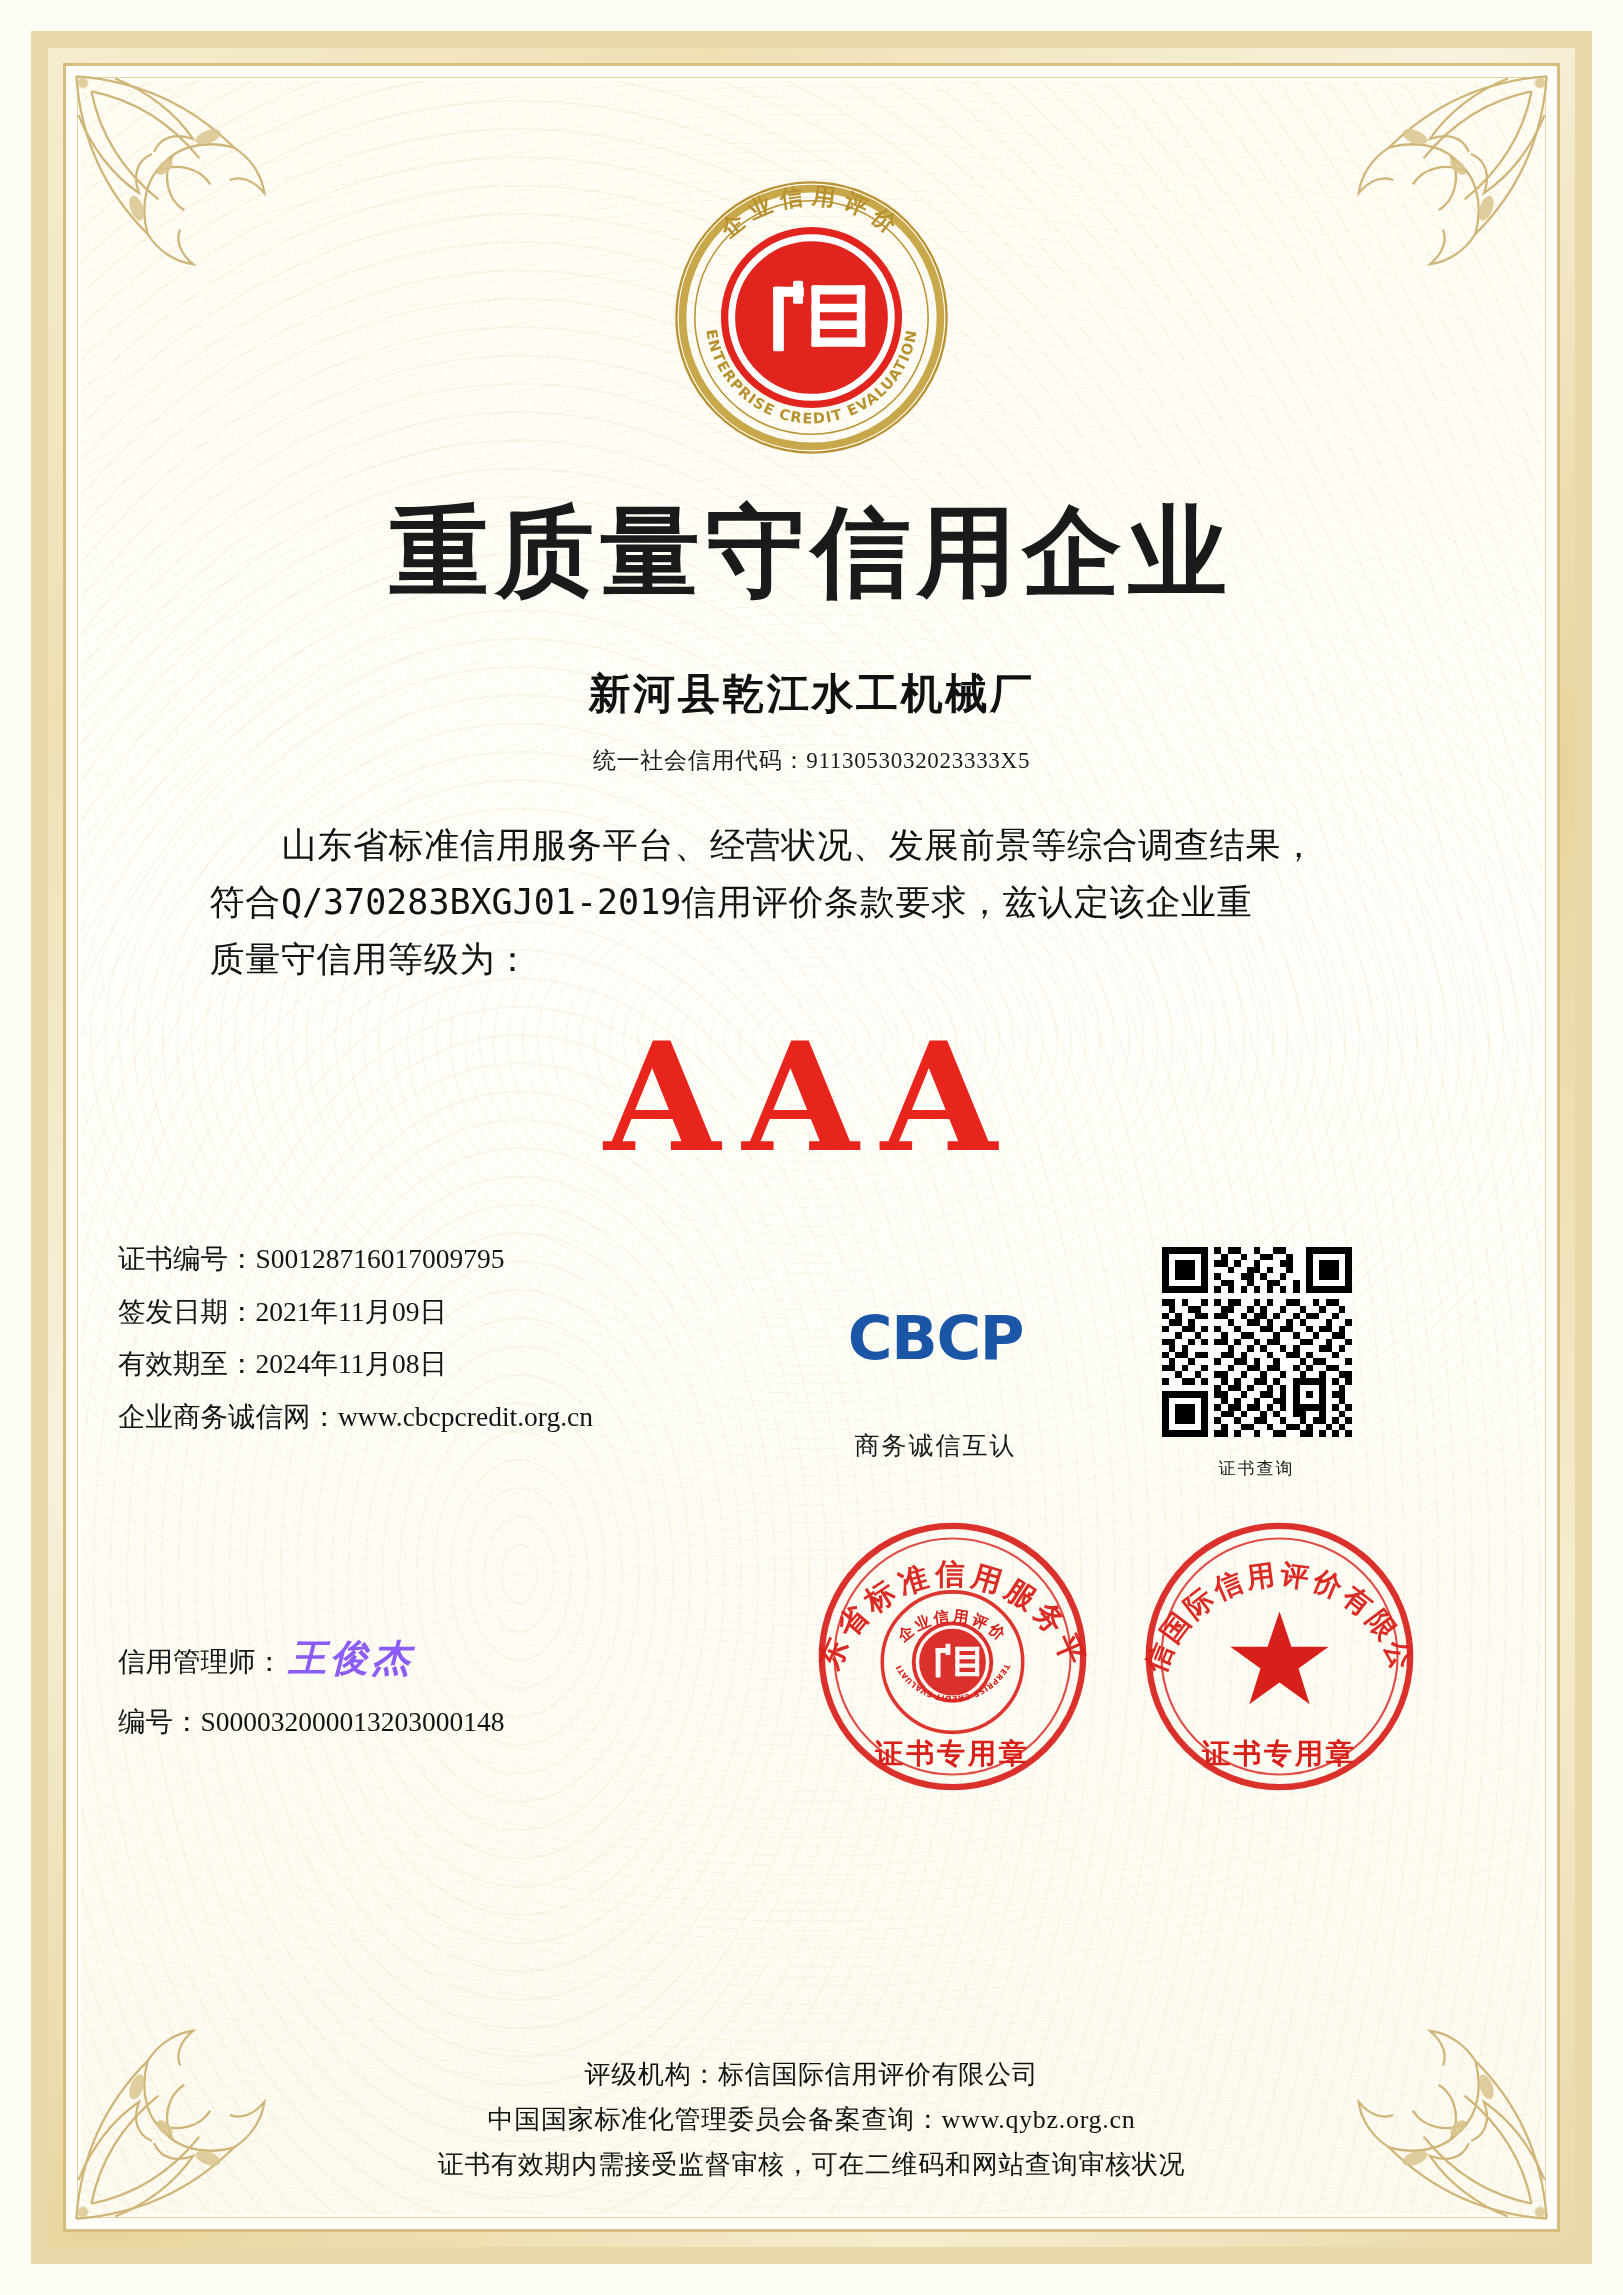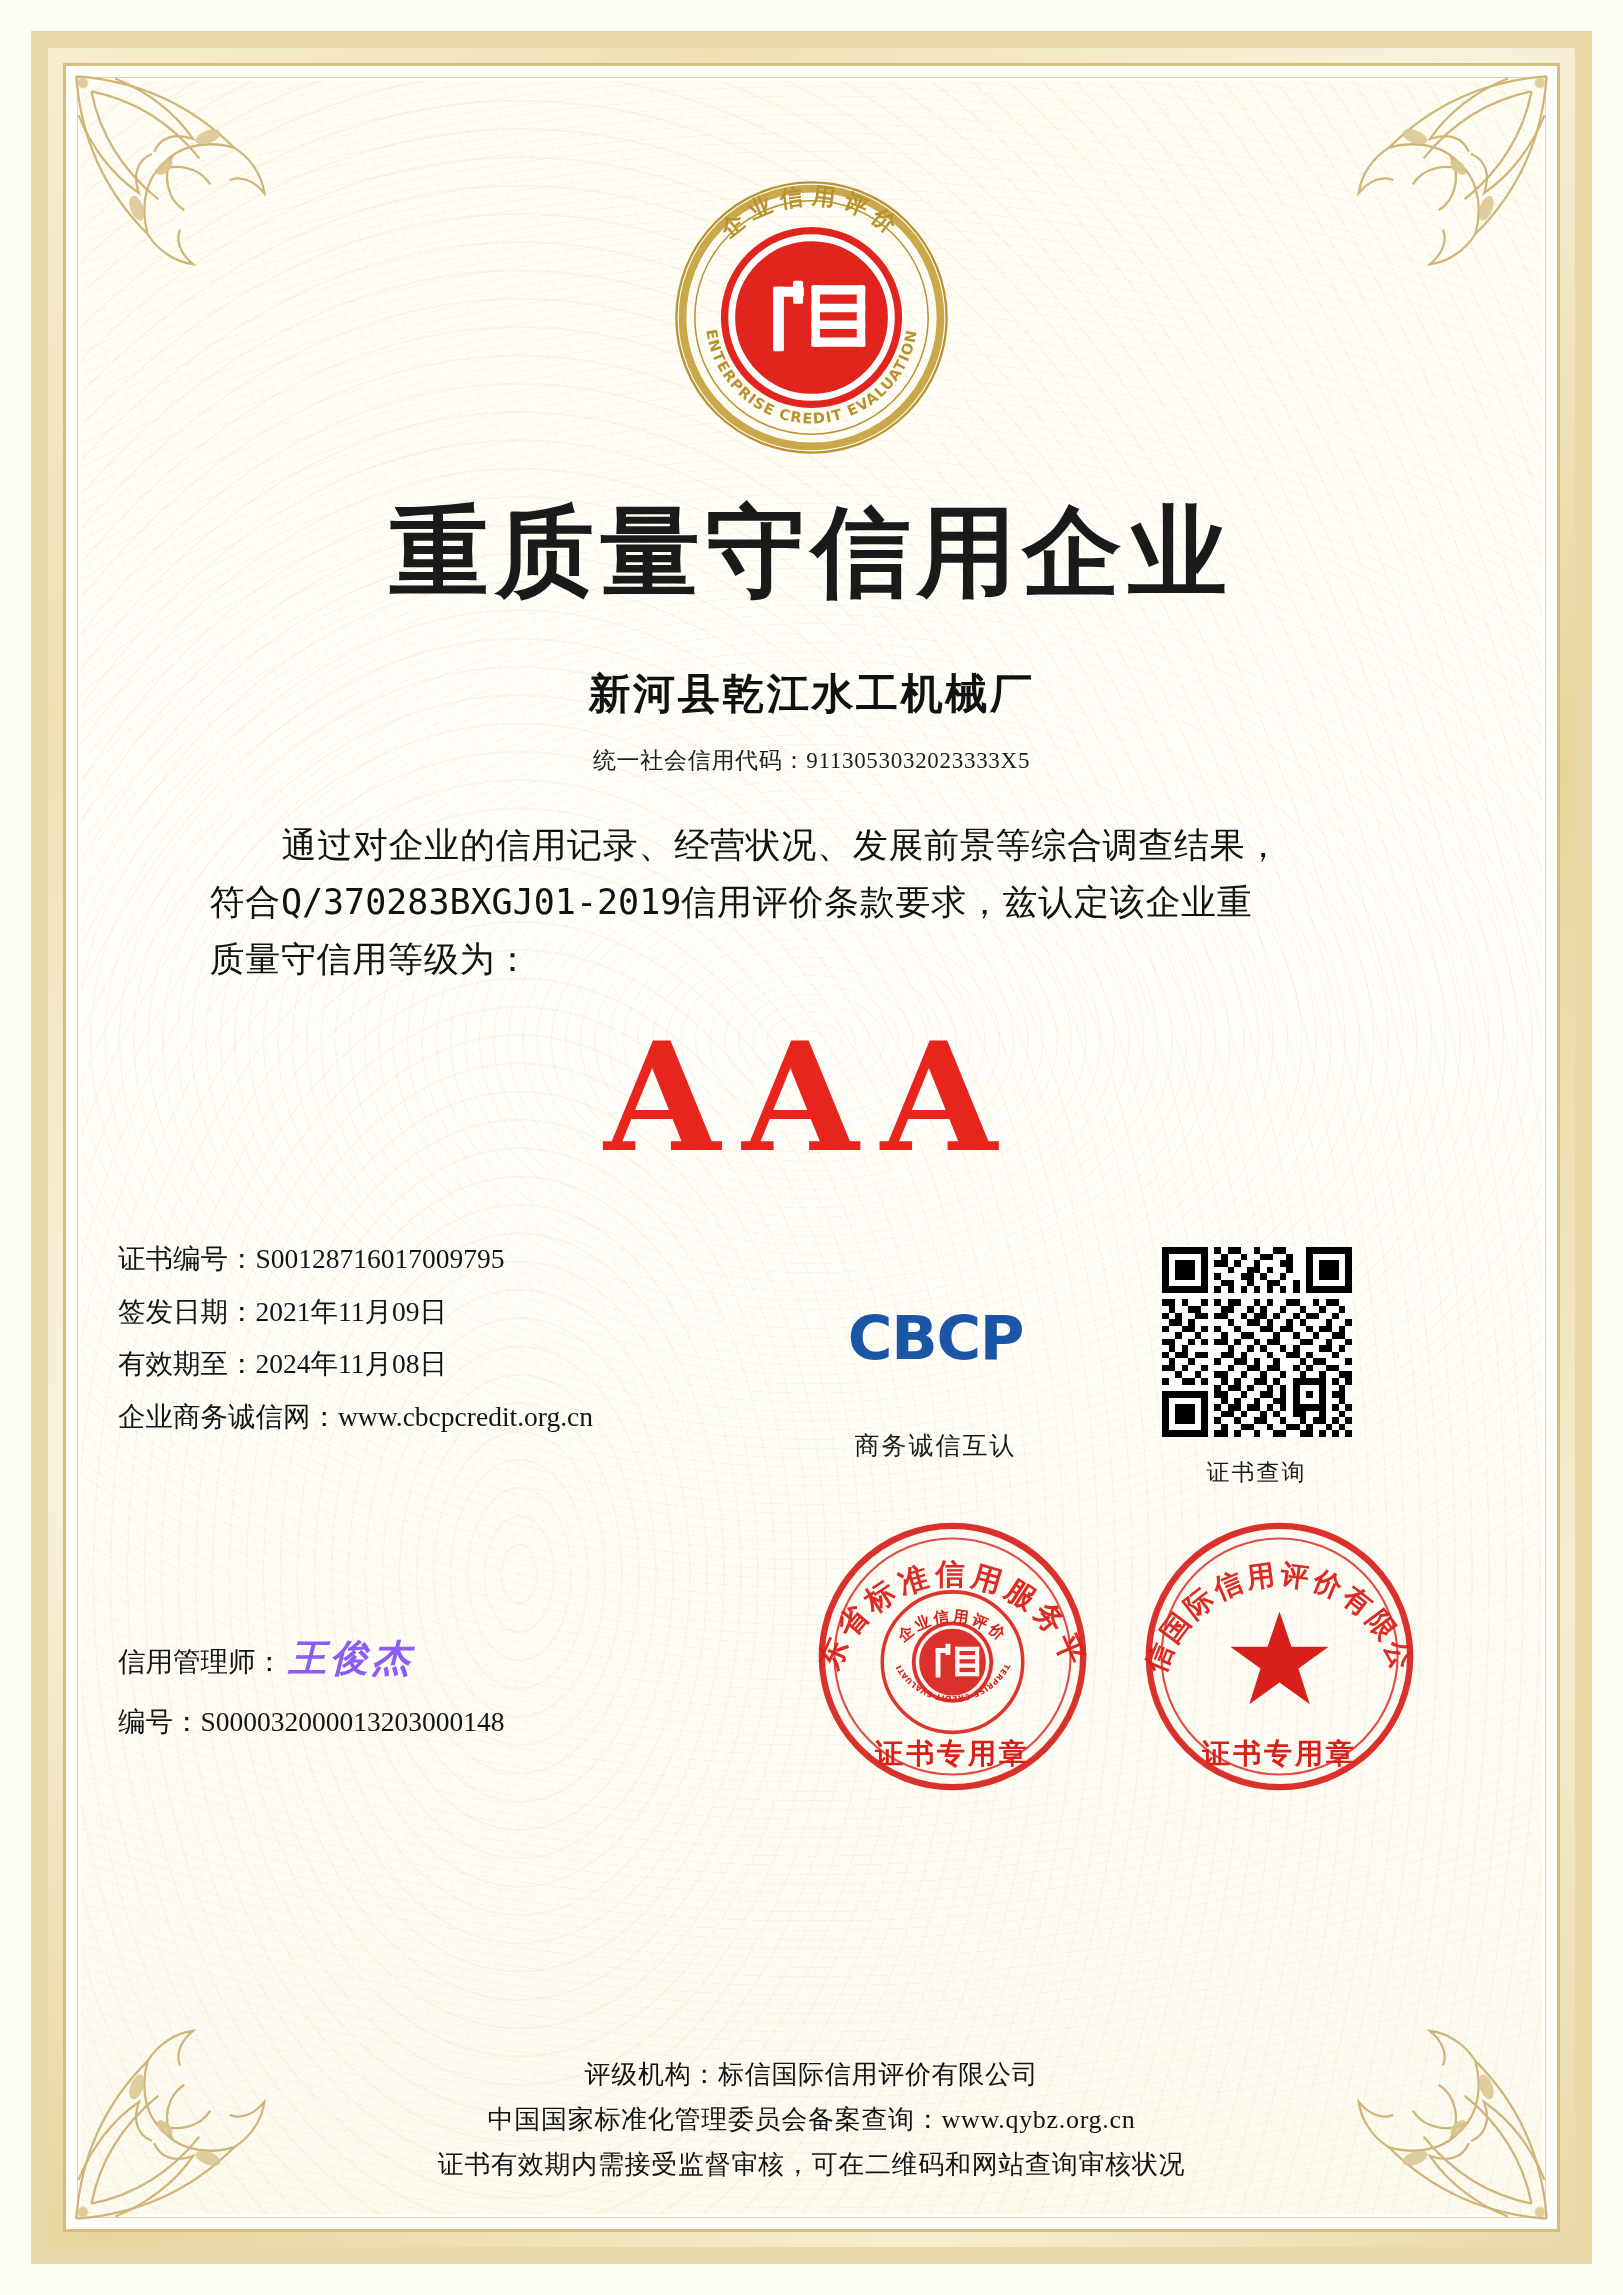--- a/index.html
+++ b/index.html
@@ -198,21 +198,21 @@
   }
   .qr {
     width: 190px;
     height: 190px;
     margin: 0 auto;
     background: #fff;
   }
   .qr svg { display: block; }
   .qr-caption {
     margin-top: 19.6px;
-    font-size: 23px;
+    font-size: 17px;
     color: #1a1a1a;
     letter-spacing: 2px;
   }
 
   
   .seal {
     position: absolute;
     width: 281px;
     height: 281px;
   }
@@ -380,21 +380,21 @@
 
     <div class="main-title">重质量守信用企业</div>
 
     <div class="company-name">新河县乾江水工机械厂</div>
 
     <div class="credit-code">
       <span>统一社会信用代码：</span><span>9113053032023333X5</span>
     </div>
 
     <div class="body-text">
-      <div><span class="indent"></span><span>通过对企业的信用记录、经营状况、发展前景等综合调查结果，</span></div>
+      <div><span class="indent"></span><span>山东省标准信用服务平台、经营状况、发展前景等综合调查结果，</span></div>
       <div><span>符合</span><span class="mono">Q/370283BXGJ01-2019</span><span>信用评价条款要求，兹认定该企业重</span></div>
       <div><span>质量守信用等级为：</span></div>
     </div>
 
     <div class="grade">AAA</div>
 
     <div class="lower">
 
       <div class="info-list">
         <div class="row"><span>证书编号：</span><span>S00128716017009795</span></div>

